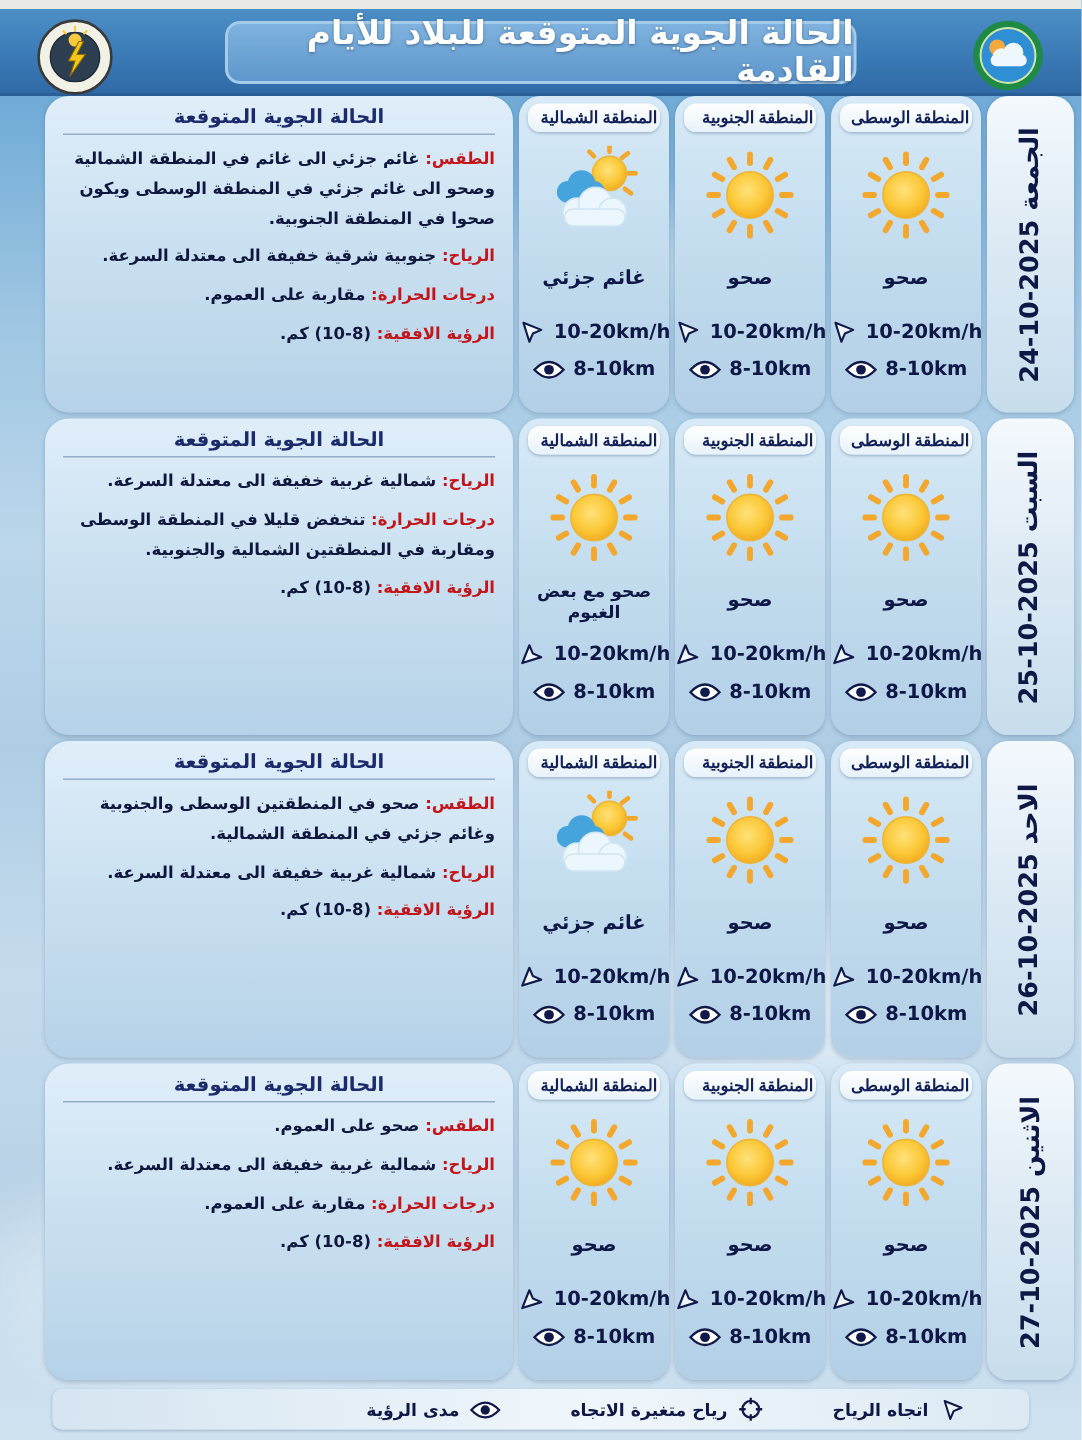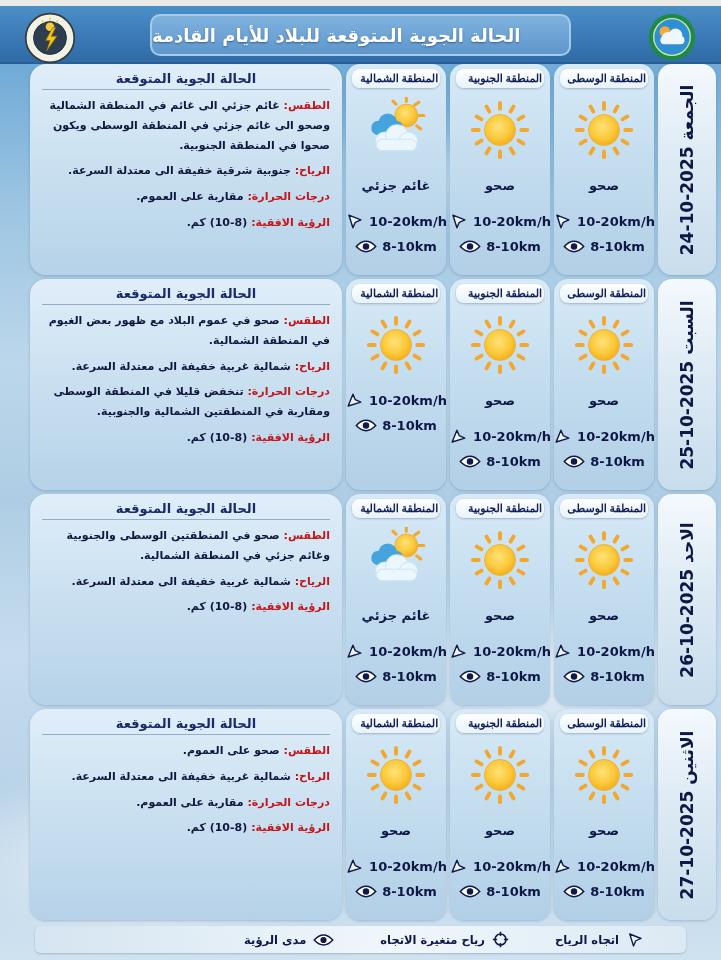--- a/index.html
+++ b/index.html
@@ -15,21 +15,21 @@
   .cloud.c4{left:300px;top:120px;width:260px;height:110px;opacity:.7;}
 
   .top-edge{position:absolute;top:0;left:0;right:0;height:6px;background:#e9e9e5;}
   .header-band{position:absolute;top:6px;left:0;right:0;height:56px;
     background:linear-gradient(180deg,#4c8fc6 0%,#3a7ab6 55%,#2f6ba6 100%);
     border-bottom:2px solid #2a5f96;}
   .title-banner{position:absolute;top:8px;left:150px;right:150px;height:38px;
     background:linear-gradient(180deg,#7fb2de 0%,#5e97cc 100%);
     border:2px solid #a6cbe9;border-radius:10px;
     display:flex;align-items:center;justify-content:flex-end;
-    color:#ffffff;font-weight:bold;font-size:18px;text-shadow:0 1px 2px rgba(20,50,90,.55);}
+    color:#ffffff;font-weight:bold;font-size:22px;text-shadow:0 1px 2px rgba(20,50,90,.55);}
   .logo{position:absolute;top:6px;}
   .logo.left{left:24px;}
   .logo.right{right:24px;}
 
   .rows{position:absolute;top:64px;left:0;right:0;bottom:40px;
     display:flex;flex-direction:column;gap:4px;padding:0 5px 0 30px;box-sizing:border-box;}
   .day-row{flex:1;display:flex;flex-direction:row;gap:4px;min-height:0;}
 
   .date-pill{width:58px;flex:0 0 58px;border-radius:14px;
     background:linear-gradient(180deg,#f4f9fd 0%,#ddeaf4 45%,#c8ddec 100%);
@@ -308,37 +308,37 @@
     </div>
 
     <div class="region-card">
       <div class="region-pill"><span>المنطقة الشمالية</span></div>
       <div class="icon-area">
         <svg width="62" height="62">
             <use href="#sym-sun"></use>
           </svg>
 
       </div>
+      <div class="condition" style="font-size:11.5px">صحو مع بعض الغيوم</div>
       <div class="stat-row">
         <svg class="arrow-icon" style="transform: rotate(-90deg);">
             <use href="#sym-arrow"></use>
           </svg>
         <span class="unit" dir="ltr">10-20km/h</span>
       </div>
       <div class="stat-row">
         <svg class="eye-icon" viewBox="0 0 34 22">
             <use href="#sym-eye"></use>
           </svg>
         <span class="unit" dir="ltr">8-10km</span>
       </div>
     </div>
 
     <div class="desc-card">
       <div class="desc-head">الحالة الجوية المتوقعة</div>
-      <p><span class="lbl">الطقس:</span> <span>صحو في عموم البلاد مع ظهور بعض الغيوم في المنطقة الشمالية.</span></p>
       <p><span class="lbl">الرياح:</span> <span>شمالية غربية خفيفة الى معتدلة السرعة.</span></p>
       <p><span class="lbl">درجات الحرارة:</span> <span>تنخفض قليلا في المنطقة الوسطى ومقاربة في المنطقتين الشمالية والجنوبية.</span></p>
       <p><span class="lbl">الرؤية الافقية:</span> <span>(8-10) كم.</span></p>
     </div>
   </div>
 
   <div class="day-row">
     <div class="date-pill">
         <span>الاحد 2025-10-26</span>
       </div>

